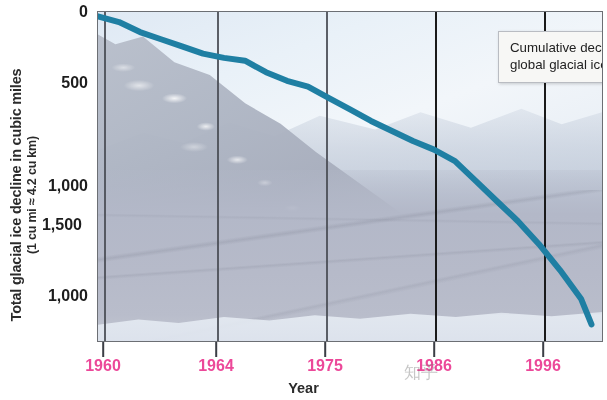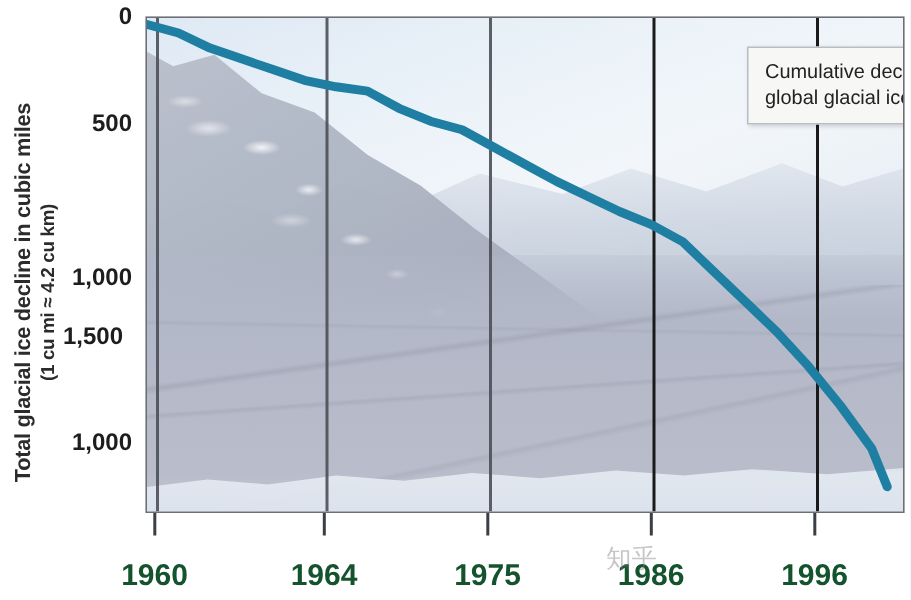--- a/index.html
+++ b/index.html
@@ -192,25 +192,24 @@
     top: 0;
     width: 1.6px;
     height: 15px;
     background: #3b3e45;
     transform: translateX(-50%);
   }
   .xtick-label {
     position: absolute;
     top: 357px;
     transform: translateX(-50%);
-    font-size: 20px;
-    font-weight: 700;
-    color: #14532d;
+    font-size: 16px;
+    font-weight: 700;
+    color: #ec4899;
     white-space: nowrap;
-    margin-top: 16px;
   }
   #x-axis-title {
     position: absolute;
     left: 0;
     top: 380px;
     width: 607px;
     text-align: center;
     font-size: 14.5px;
     font-weight: 700;
     color: #2b2b2b;
@@ -313,19 +312,20 @@
     <div class="xtick-mark" style="left:325px;"></div>
     <div class="xtick-mark" style="left:434px;"></div>
     <div class="xtick-mark" style="left:543px;"></div>
   </div>
   <div class="xtick-label" style="left:103px;">1960</div>
   <div class="xtick-label" style="left:216px;">1964</div>
   <div class="xtick-label" style="left:325px;">1975</div>
   <div class="xtick-label" style="left:434px;">1986</div>
   <div class="xtick-label" style="left:543px;">1996</div>
 
+  <div id="x-axis-title">Year</div>
 
 
   <div id="watermark">
     <span>知乎</span>
   </div>
 
 </div>
 
 </body></html>

